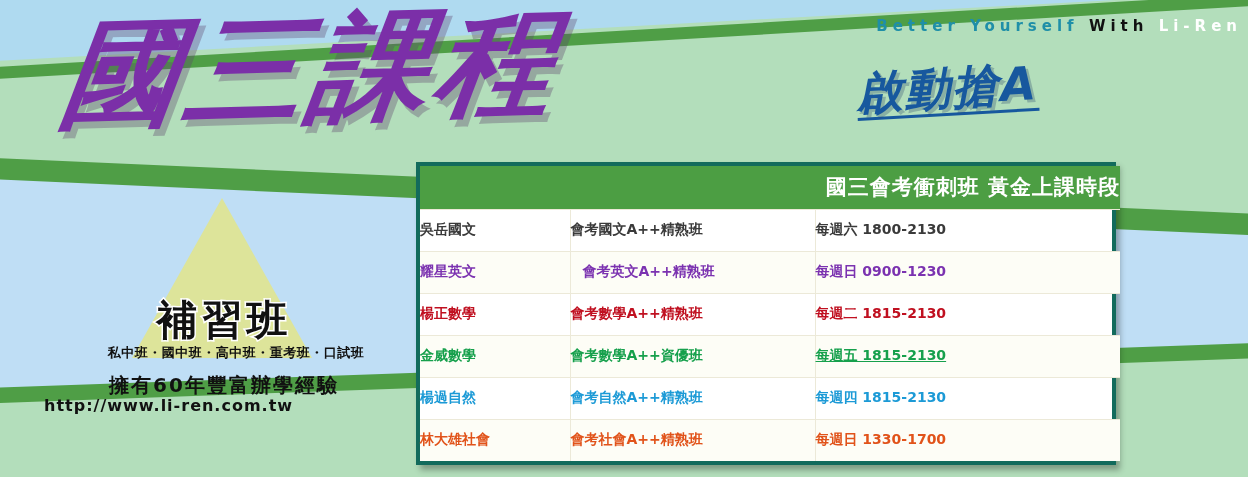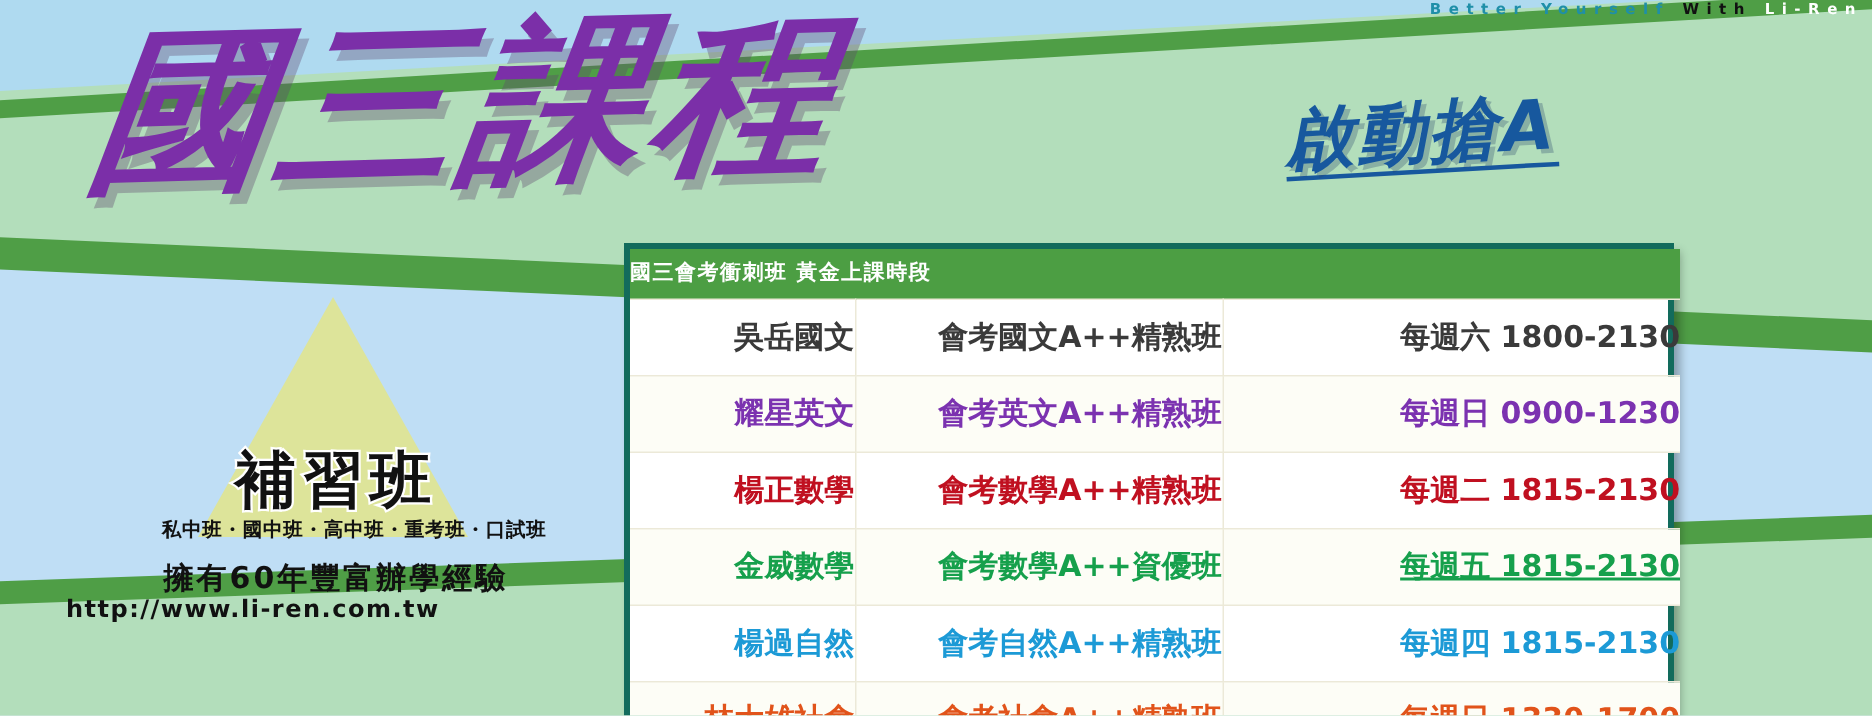--- a/index.html
+++ b/index.html
@@ -59,22 +59,22 @@
     position: absolute;
     left: -40px; bottom: -14px;
     width: 1340px; height: 170px;
     background: #4f9e46;
     clip-path: polygon(0% 40%, 100% 12%, 100% 21%, 0% 49%);
   }
 
   
   .tagline {
     position: absolute;
-    top: 1px; right: 6px;
-    font-size: 10px;
+    top: 17px; right: 6px;
+    font-size: 15px;
     font-weight: bold;
     letter-spacing: 5px;
     white-space: nowrap;
     font-family: "DejaVu Sans", sans-serif;
     margin-left: 16px;
   }
   .tg-a { color: #1f8fa8; }
   .tg-b { color: #111111; }
   .tg-c { color: #ffffff; }
 
@@ -207,32 +207,32 @@
     box-sizing: border-box;
   }
   .sch-table {
     width: 100%;
     border-collapse: collapse;
     table-layout: fixed;
   }
   .sch-head th {
     background: #4c9e43;
     color: #ffffff;
-    font-size: 14px;
+    font-size: 21px;
     font-weight: bold;
     letter-spacing: 1px;
     padding: 7px 0 8px 0;
-    text-align: left;
+    text-align: right;
     font-family: "DejaVu Sans", sans-serif;
   }
   .sch-table td {
     border: 1px solid #ece9d8;
-    font-size: 20px;
-    font-weight: bold;
-    text-align: right;
+    font-size: 14px;
+    font-weight: bold;
+    text-align: left;
     padding: 11px 0 12px 0;
     font-family: "DejaVu Sans", sans-serif;
     white-space: nowrap;
   }
   .sch-table tr td:first-child { border-left: none; }
   .sch-table tr td:last-child  { border-right: none; }
   .sch-table tr:last-child td  { border-bottom: none; }
   .col-teacher { width: 150px; }
   .col-course  { width: 245px; }
   .col-time    { width: 305px; }

